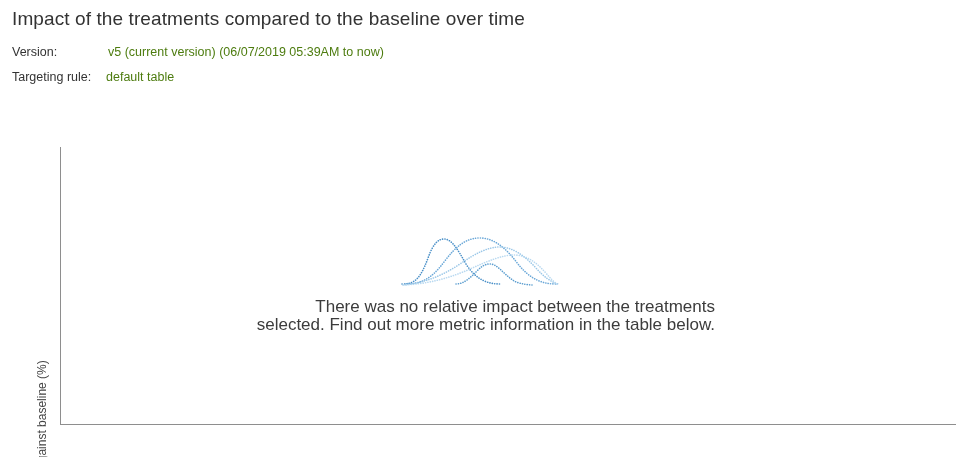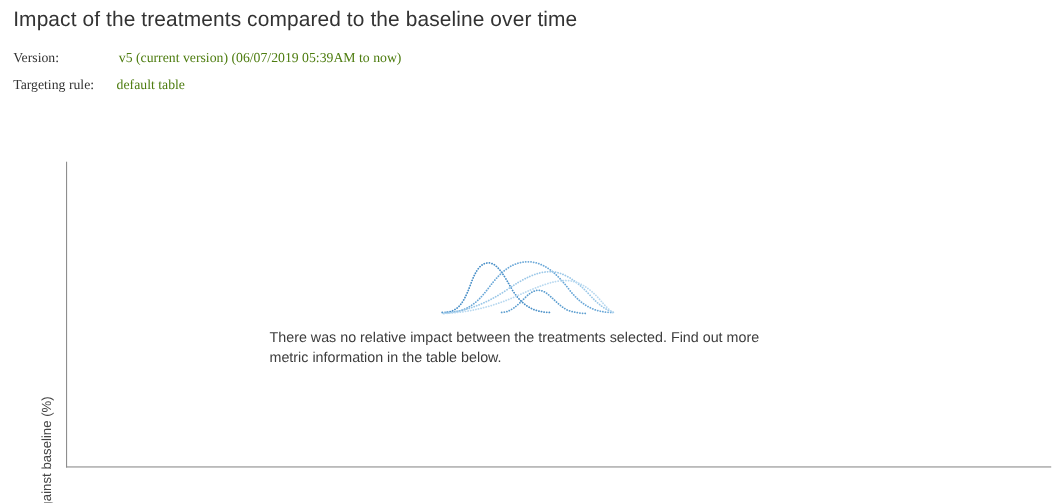--- a/index.html
+++ b/index.html
@@ -33,21 +33,20 @@
     white-space: nowrap;
   }
 
   .meta-row {
     position: absolute;
     left: 12px;
     display: flex;
     align-items: baseline;
     font-size: 12.5px;
     white-space: nowrap;
-    font-family: Liberation Serif, serif;
   }
   .meta-row.version   { top: 45px; }
   .meta-row.targeting { top: 70px; }
 
   .meta-label {
     color: #333333;
     font-weight: 400;
     display: inline-block;
   }
   .meta-row.version .meta-label   { width: 96px; }
@@ -110,26 +109,26 @@
   }
 
   .empty-illustration {
     width: 160px;
     height: 66px;
     margin: 0 auto 10px auto;
     display: block;
   }
 
   .empty-message {
-    font-size: 13px;
+    font-size: 17px;
     line-height: 18px;
     color: #3c3c3c;
     width: 470px;
     margin-left: -85px;
-    text-align: left;
+    text-align: right;
   }
 </style>
 </head>
 <body>
 
 <div id="root">
 
   <div class="page-title">Impact of the treatments compared to the baseline over time</div>
 
   <div class="meta-row version">

